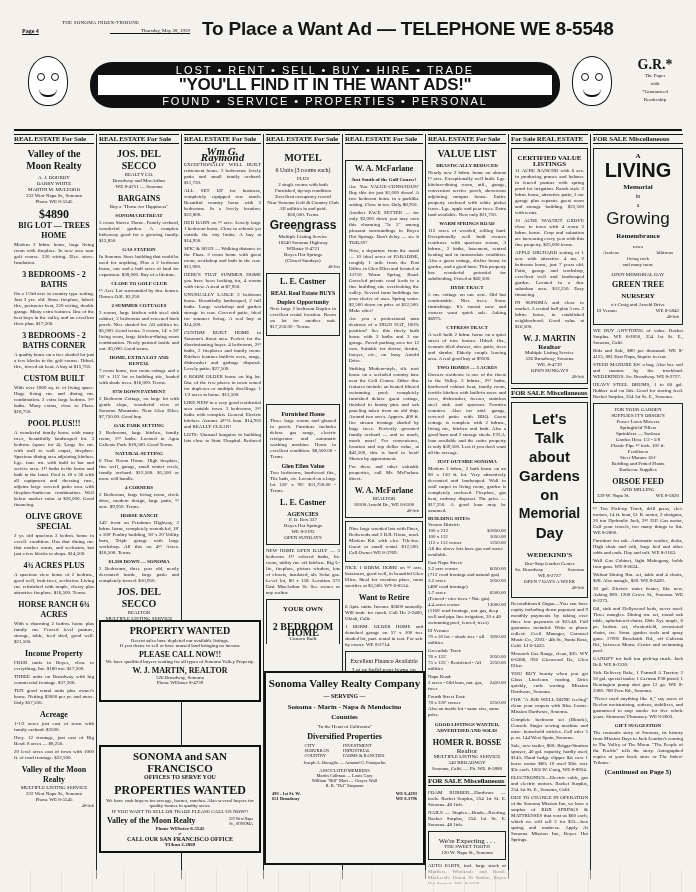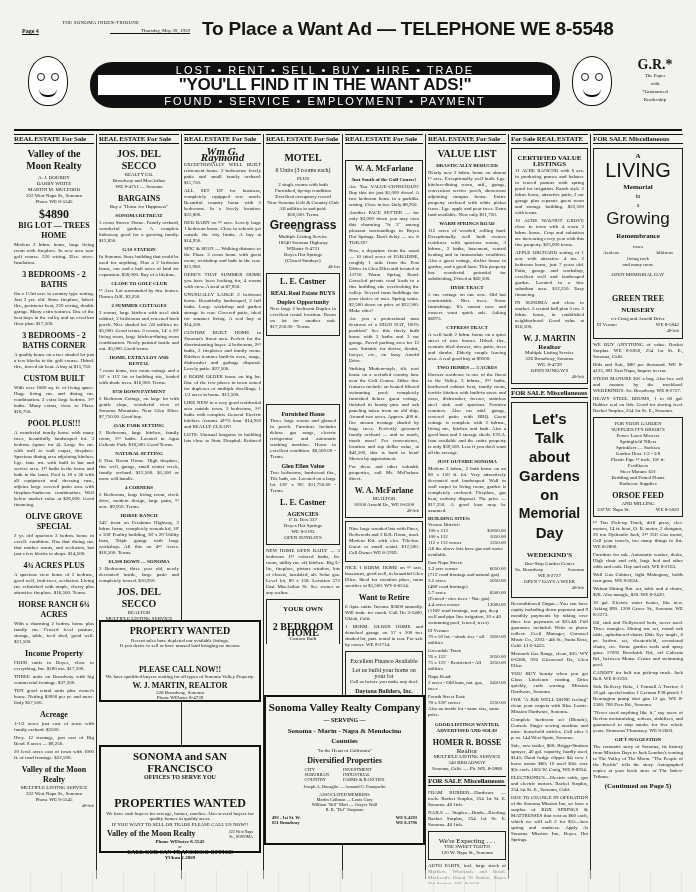--- a/index.html
+++ b/index.html
@@ -65,21 +65,21 @@
 
   <div class="banner">
     <div class="face left">
       <span class="eye" style="left:8px"></span>
       <span class="eye" style="left:22px"></span>
       <span class="mouth"></span>
     </div>
     <div class="ribbon">
       <div class="ribbon-top">LOST • RENT • SELL • BUY • HIRE • TRADE</div>
       <div class="ribbon-main">"YOU'LL FIND IT IN THE WANT ADS!"</div>
-      <div class="ribbon-bottom">FOUND • SERVICE • EMPLOYMENT • PAYMENT</div>
+      <div class="ribbon-bottom">FOUND • SERVICE • PROPERTIES • PERSONAL</div>
     </div>
     <div class="face right">
       <span class="eye" style="left:8px"></span>
       <span class="eye" style="left:22px"></span>
       <span class="mouth"></span>
     </div>
   </div>
 
   <div class="gr">
     <div class="gr-title">G.R.*</div>
@@ -419,35 +419,35 @@
     <div class="txt">Complete bedroom set (Blonde), Console Singer sewing machine and misc. household articles. Call after 5 p. m. 144 West Spain, Sonoma.</div>
     <div class="txt">Sale, new trailer, $60; Briggs-Stratton sprayer, 40 gal. capacity, hardly used, $145; Hand hedge clipper $4; new 1 horse motor $60; 10 used 36ft. core $3c each. 1065 W. Craig, WE 8-8924.</div>
     <div class="txt">ELECTRONICS—Electric cable, gas and electric motors. Racket Surplus, 254 1st St. E., Sonoma, Calif.</div>
     <div class="txt">DUE TO CHANGE IN OPERATION of the Sonoma Mission Inn, we have a surplus of BOX SPRINGS &amp; MATTRESSES that cost us $60 each, which we will sell 2 for $55—box spring and mattress. Apply At Sonoma Mission Inn, Boyes Hot Springs.</div>
   </div>
 
   <div class="col" style="left:593px;width:90px">
     <div class="colhead">FOR SALE Miscellaneous</div>
     <div class="box" style="margin-top:0;padding:4px 3px">
       <div class="ctr" style="font-size:7px;font-weight:bold">A</div>
-      <div class="big-display" style="font-size:20px;line-height:22px;font-weight:normal">LIVING</div>
+      <div class="big-display" style="font-size:20px;line-height:22px;font-weight:bold">LIVING</div>
       <div class="hd-small" style="font-size:7px">Memorial</div>
       <div class="ctr" style="font-size:6px;margin-top:3px">in</div>
       <div class="ctr" style="font-size:6px;margin-top:3px">a</div>
       <div class="big-display" style="font-size:17px;line-height:22px;font-weight:normal">Growing</div>
       <div class="hd-small" style="font-size:7px">Remembrance</div>
       <div class="ctr" style="margin-top:5px">roses</div>
       <div class="listing-line" style="padding:0 6px">
           <span>Azaleas</span>
           <span>hibiscus</span>
         </div>
       <div class="ctr">living rock</div>
       <div class="ctr">and many more</div>
       <div class="ctr" style="margin-top:4px">OPEN MEMORIAL DAY</div>
-      <div class="hd-med" style="margin-top:16px">GREEN TREE</div>
+      <div class="hd-med" style="margin-top:2px">GREEN TREE</div>
       <div class="hd-small" style="font-size:7px">NURSERY</div>
       <div class="ctr" style="margin-top:3px">c/r Craig and Arnold Drive</div>
       <div class="listing-line">
           <span>El Verano</span>
           <span>WE 8-5842</span>
         </div>
       <div class="sig">48-1tch</div>
     </div>
     <div class="txt">WE BUY ANYTHING of value. Racket Surplus. WE 8-2858, 254 1st St. E., Sonoma, Calif.</div>
     <div class="txt">Bids and Sale, $80 per thousand. WE 8-4125, 881 East Napa, Inquire in rear.</div>
@@ -483,44 +483,44 @@
     <div class="txt">"Never used anything like it," say users of Revlon moisturizing, softens, stabilizes, and guaranteed to stop smoke for five whole years. Simmons' Pharmacy. WE 8-2603.</div>
     <div class="hd-small">GIFT SUGGESTION</div>
     <div class="txt">The romantic story of Sonoma, its history from Mission Days to Jack London's coming to The Valley of The Moon. "The People of the Pueblo" tells the story. Autographed copies at your book store or The Index-Tribune.</div>
     <div class="cont">(Continued on Page 5)</div>
   </div>
 
   <div class="wide" style="left:99px;top:620px;width:162px;height:82px">
     <div class="w-title" style="font-size:10px;margin-top:3px">PROPERTY WANTED</div>
     <div class="ctr" style="font-size:5px;margin-top:2px">Recent sales have depleted our available listings.</div>
     <div class="ctr" style="font-size:5px">If you desire to sell or have unused land bringing no income</div>
-    <div class="w-title" style="font-size:8px;margin-top:17px">PLEASE CALL NOW!!</div>
+    <div class="w-title" style="font-size:8px;margin-top:2px">PLEASE CALL NOW!!</div>
     <div class="ctr" style="font-size:5px">We have qualified buyers waiting for all types of Sonoma Valley Property.</div>
     <div class="w-title" style="font-size:8px;margin-top:2px">W. J. MARTIN, REALTOR</div>
     <div class="ctr" style="font-size:5px">526 Broadway, Sonoma</div>
     <div class="ctr" style="font-size:5px">Phone WEbster 8-4739</div>
   </div>
 
   <div class="wide" style="left:99px;top:745px;width:162px;height:108px">
     <div class="w-title" style="font-size:11px;margin-top:3px">SONOMA and SAN FRANCISCO</div>
     <div class="ctr" style="font-size:6px;font-weight:bold">OFFICES TO SERVE YOU</div>
-    <div class="w-title" style="font-size:12px;margin-top:16px">PROPERTIES WANTED</div>
+    <div class="w-title" style="font-size:12px;margin-top:3px">PROPERTIES WANTED</div>
     <div class="ctr" style="font-size:5px;padding:0 4px">We have cash buyers for acreage, homes, ranches. Also several buyers for quality homes in quality areas.</div>
     <div class="ctr" style="font-size:5px;padding:0 8px;margin-top:1px">IF YOU WANT TO SELL OR TRADE PLEASE CALL US NOW!!</div>
     <div style="display:flex;justify-content:space-between;padding:0 6px;margin-top:2px">
       <span style="font-size:8px;font-weight:bold">Valley of the Moon Realty</span>
       <span style="font-size:4px;width:30px;text-align:right">222 West Napa St., SONOMA</span>
     </div>
     <div class="ctr" style="font-size:5px;font-weight:bold">Phone WEbster 8-5545</div>
     <div class="ctr" style="font-size:4px">or</div>
     <div class="ctr" style="font-size:6px;font-weight:bold">CALL OUR SAN FRANCISCO OFFICE</div>
     <div class="ctr" style="font-size:5px;font-weight:bold">YUkon 2-2869</div>
   </div>
 
-  <div class="wide" style="left:264px;top:695px;width:161px;height:150px">
+  <div class="wide" style="left:264px;top:671px;width:161px;height:194px">
     <div class="w-title" style="font-size:11px;margin-top:4px">Sonoma Valley Realty Company</div>
     <div class="ctr" style="font-size:6px;font-weight:bold;margin-top:4px">— SERVING —</div>
     <div class="w-title" style="font-size:7px;margin-top:4px">Sonoma - Marin - Napa &amp; Mendocino</div>
     <div class="w-title" style="font-size:7px;margin-top:2px">Counties</div>
     <div class="ctr" style="font-size:5px;margin-top:3px">"In the Heart of California"</div>
     <div class="w-title" style="font-size:8px;margin-top:3px">Diversified Properties</div>
     <div style="display:flex;justify-content:center;gap:14px;font-size:4.5px;margin-top:2px">
       <div>
         <div>CITY</div>
         <div>SUBURBAN</div>

